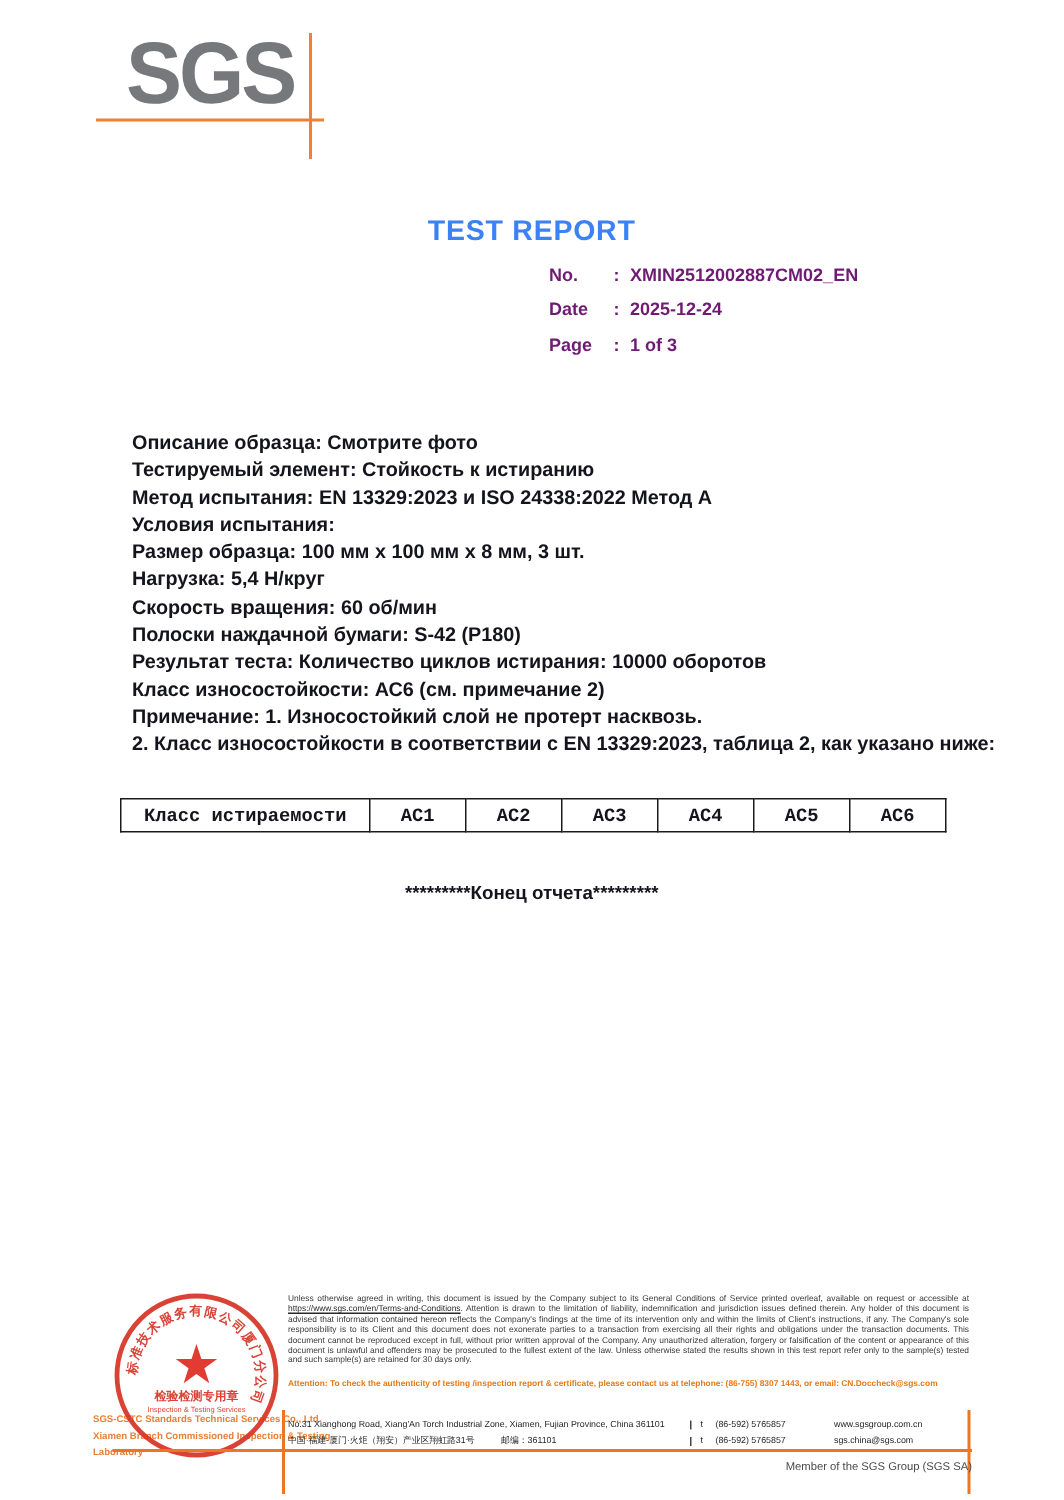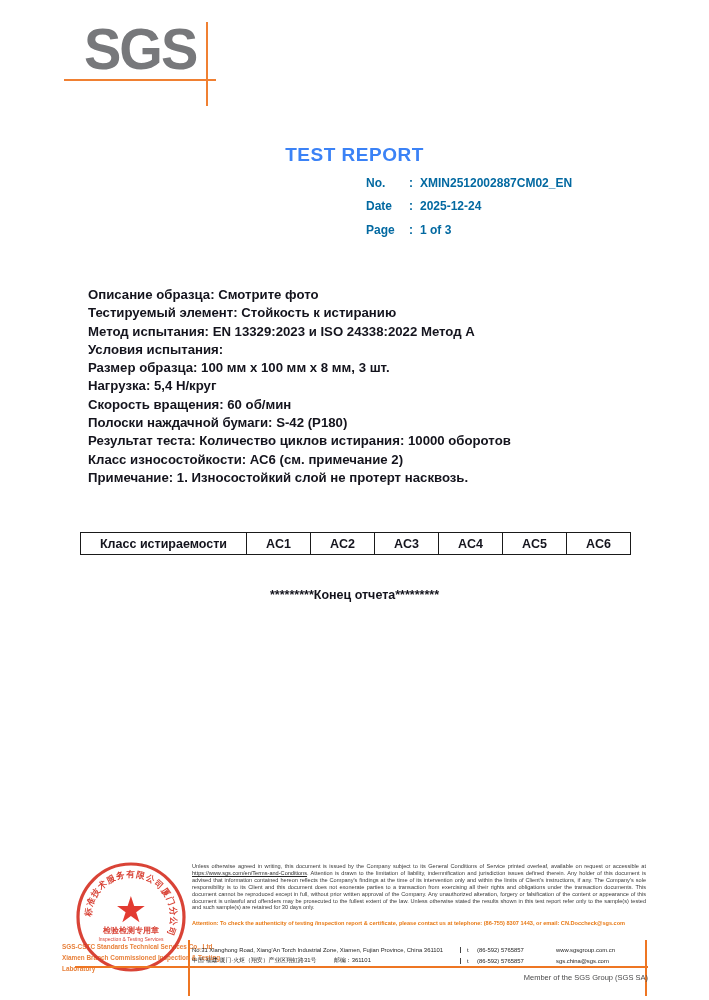--- a/index.html
+++ b/index.html
@@ -15,37 +15,37 @@
     font-size:56px; font-weight:800; letter-spacing:-2px;
     color:#77787b; transform:scaleY(1.04);
   }
   .reg-hline-top { position:absolute; left:64px; top:79px; width:152px; height:2px; background:#f08032; }
   .reg-vline-top { position:absolute; left:206px; top:22px; width:2px; height:84px; background:#f08032; }
 
   .title {
     position:absolute; left:0; top:144px; width:709px;
     text-align:center; font-size:19px; font-weight:800; letter-spacing:0.5px; color:#3b82f6;
   }
-  .meta { position:absolute; left:366px; top:171px; font-size:12px; font-weight:700; color:#0369a1; }
+  .meta { position:absolute; left:366px; top:171px; font-size:12px; font-weight:700; color:#701a75; }
   .meta-row { display:flex; height:23.5px; align-items:center; }
   .meta-label { width:36px; }
   .meta-colon { width:18px; text-align:center; }
 
   
   .body-block {
     position:absolute; left:88px; top:286px; width:580px;
     font-size:13.2px; line-height:18.3px; font-weight:600; color:#14141d;
   }
   .body-line { white-space:nowrap; }
 
   
   .abr-table { position:absolute; left:80px; top:532px; border-collapse:collapse; }
   .abr-table td {
     border:1.5px solid #1a1a1a; height:22px; text-align:center;
-    font-size:12.5px; color:#14141d; padding:0 4px;
+    font-size:12.5px; color:#14141d; padding:0 4px;font-family:Liberation Mono, monospace;
   }
   .abr-table td.first { width:166px; font-weight:700; }
   .abr-table td.cell { width:64px; }
   .abr-table tr.hdr td { font-weight:700; }
 
   .end-note {
     position:absolute; left:0; top:588px; width:709px; text-align:center;
     font-size:12.5px; font-weight:700; color:#14141d;
   }
 
@@ -114,20 +114,21 @@
     <div class="body-line">Тестируемый элемент: Стойкость к истиранию</div>
     <div class="body-line">Метод испытания: EN 13329:2023 и ISO 24338:2022 Метод А</div>
     <div class="body-line">Условия испытания:</div>
     <div class="body-line">Размер образца: 100 мм х 100 мм х 8 мм, 3 шт.</div>
     <div class="body-line">Нагрузка: 5,4 Н/круг</div>
     <div class="body-line">Скорость вращения: 60 об/мин</div>
     <div class="body-line">Полоски наждачной бумаги: S-42 (P180)</div>
     <div class="body-line">Результат теста: Количество циклов истирания: 10000 оборотов</div>
     <div class="body-line">Класс износостойкости: АС6 (см. примечание 2)</div>
     <div class="body-line">Примечание: 1. Износостойкий слой не протерт насквозь.</div>
+    <div class="body-line">2. Класс износостойкости в соответствии с EN 13329:2023, таблица 2, как указано ниже:</div>
   </div>
 
   <table class="abr-table">
     <tbody>
         <tr class="hdr">
       <td class="first">Класс истираемости</td>
       <td class="cell">AC1</td>
       <td class="cell">AC2</td>
       <td class="cell">AC3</td>
       <td class="cell">AC4</td>

